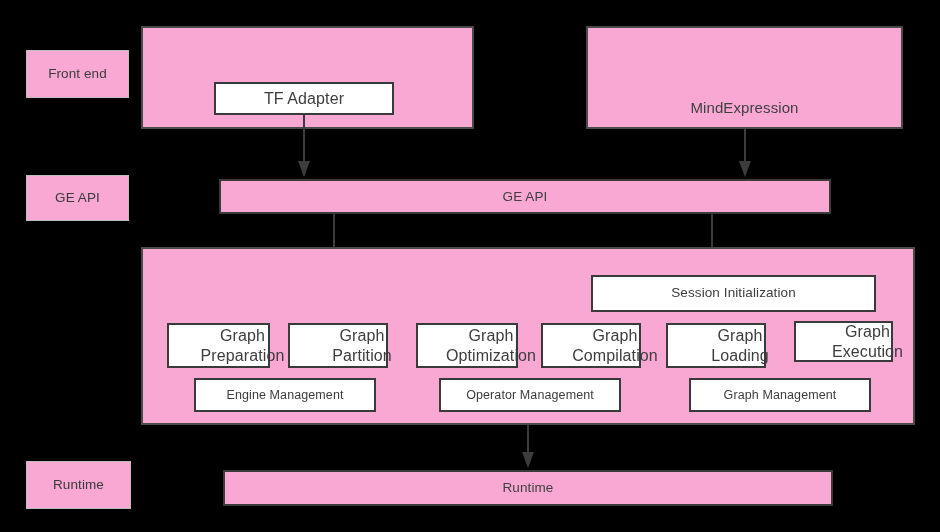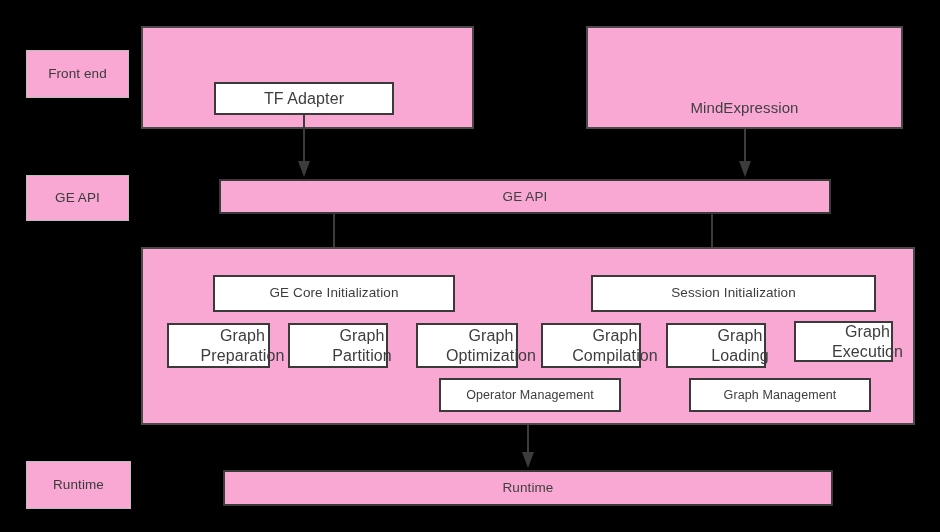--- a/index.html
+++ b/index.html
@@ -132,23 +132,20 @@
     <polygon points="8,58 2,42 14,42"></polygon>
   </svg>
 
   <svg class="arrow" style="left:704px; top:214px; width:16px; height:62px;">
     <line x1="8" y1="0" x2="8" y2="46"></line>
     <polygon points="8,58 2,42 14,42"></polygon>
   </svg>
 
   <div class="box group-box" style="left:141px; top:247px; width:774px; height:178px;">
 
-    <div class="inner-box wide-bar" style="left:70px; top:26px; width:242px; height:37px;">
-      <span>GE Core Initialization</span>
-    </div>
     <div class="inner-box wide-bar" style="left:448px; top:26px; width:285px; height:37px;">
       <span>Session Initialization</span>
     </div>
 
     <div class="inner-box" style="left:24px; top:74px; width:103px; height:45px;">
       <span class="two-line">Graph
 Preparation</span>
     </div>
     <div class="inner-box" style="left:145px; top:74px; width:100px; height:45px;">
       <span class="two-line">Graph
@@ -164,20 +161,23 @@
     </div>
     <div class="inner-box" style="left:523px; top:74px; width:100px; height:45px;">
       <span class="two-line">Graph
 Loading</span>
     </div>
     <div class="inner-box" style="left:651px; top:72px; width:99px; height:41px;">
       <span class="two-line">Graph
 Execution</span>
     </div>
 
+    <div class="inner-box mgmt" style="left:51px; top:129px; width:182px; height:34px;">
+      <span>Engine Management</span>
+    </div>
     <div class="inner-box mgmt" style="left:546px; top:129px; width:182px; height:34px;">
       <span>Graph Management</span>
     </div>
     <div class="inner-box mgmt" style="left:296px; top:129px; width:182px; height:34px;">
       <span>Operator Management</span>
     </div>
   </div>
 
   <svg class="arrow" style="left:520px; top:425px; width:16px; height:47px;">
     <line x1="8" y1="0" x2="8" y2="31"></line>

